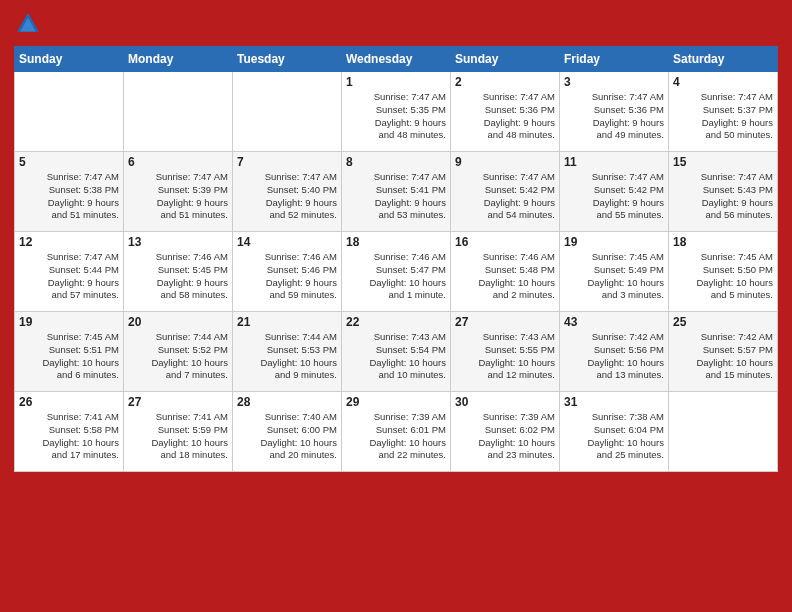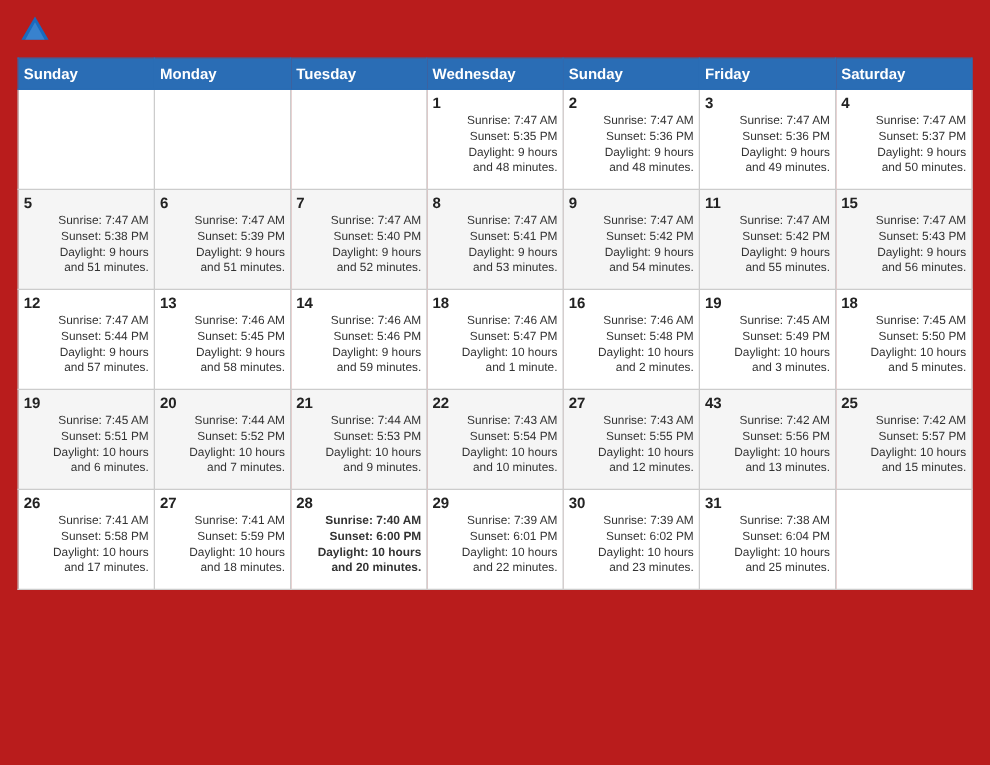--- a/index.html
+++ b/index.html
@@ -325,21 +325,21 @@
           </td>
           <td>
             <div class="day-number">27</div>
             <div class="day-info" style="white-space: pre-line;">Sunrise: 7:41 AM
 Sunset: 5:59 PM
 Daylight: 10 hours
 and 18 minutes.</div>
           </td>
           <td>
             <div class="day-number">28</div>
-            <div class="day-info" style="white-space: pre-line; font-weight: bold;">Sunrise: 7:40 AM
+            <div class="day-info" style="white-space: pre-line;">Sunrise: 7:40 AM
 Sunset: 6:00 PM
 Daylight: 10 hours
 and 20 minutes.</div>
           </td>
           <td>
             <div class="day-number">29</div>
             <div class="day-info" style="white-space: pre-line;">Sunrise: 7:39 AM
 Sunset: 6:01 PM
 Daylight: 10 hours
 and 22 minutes.</div>

